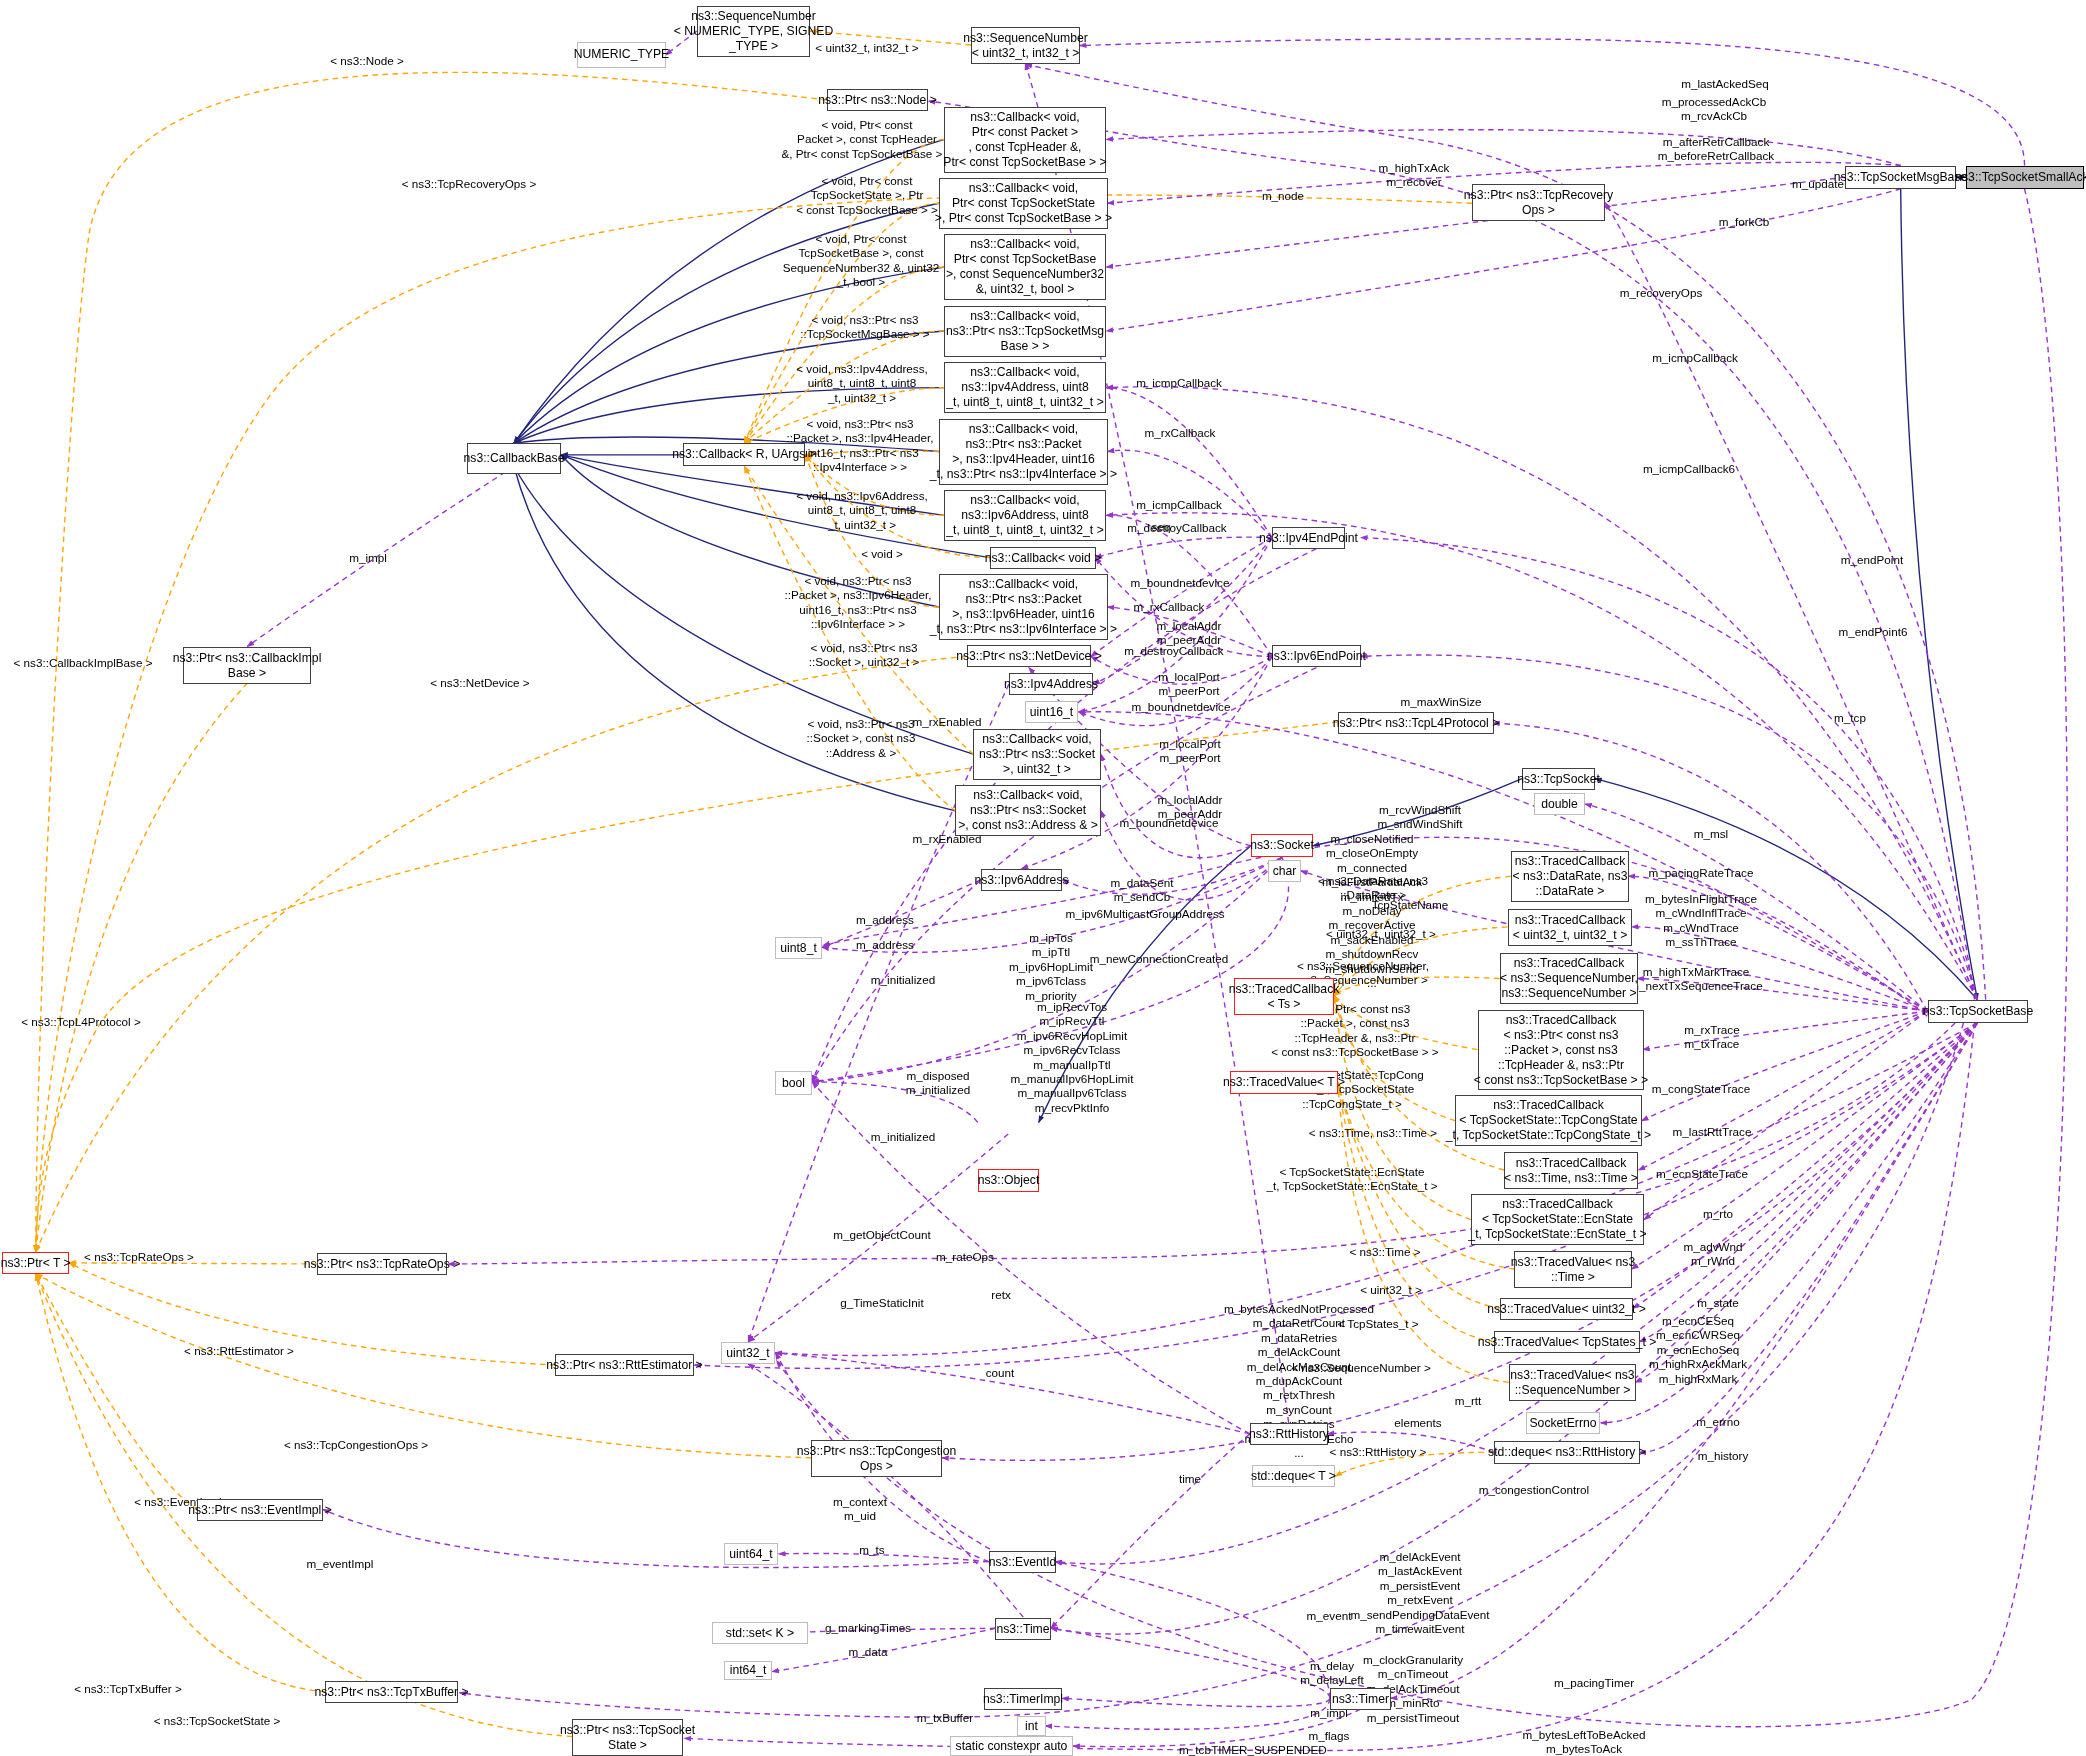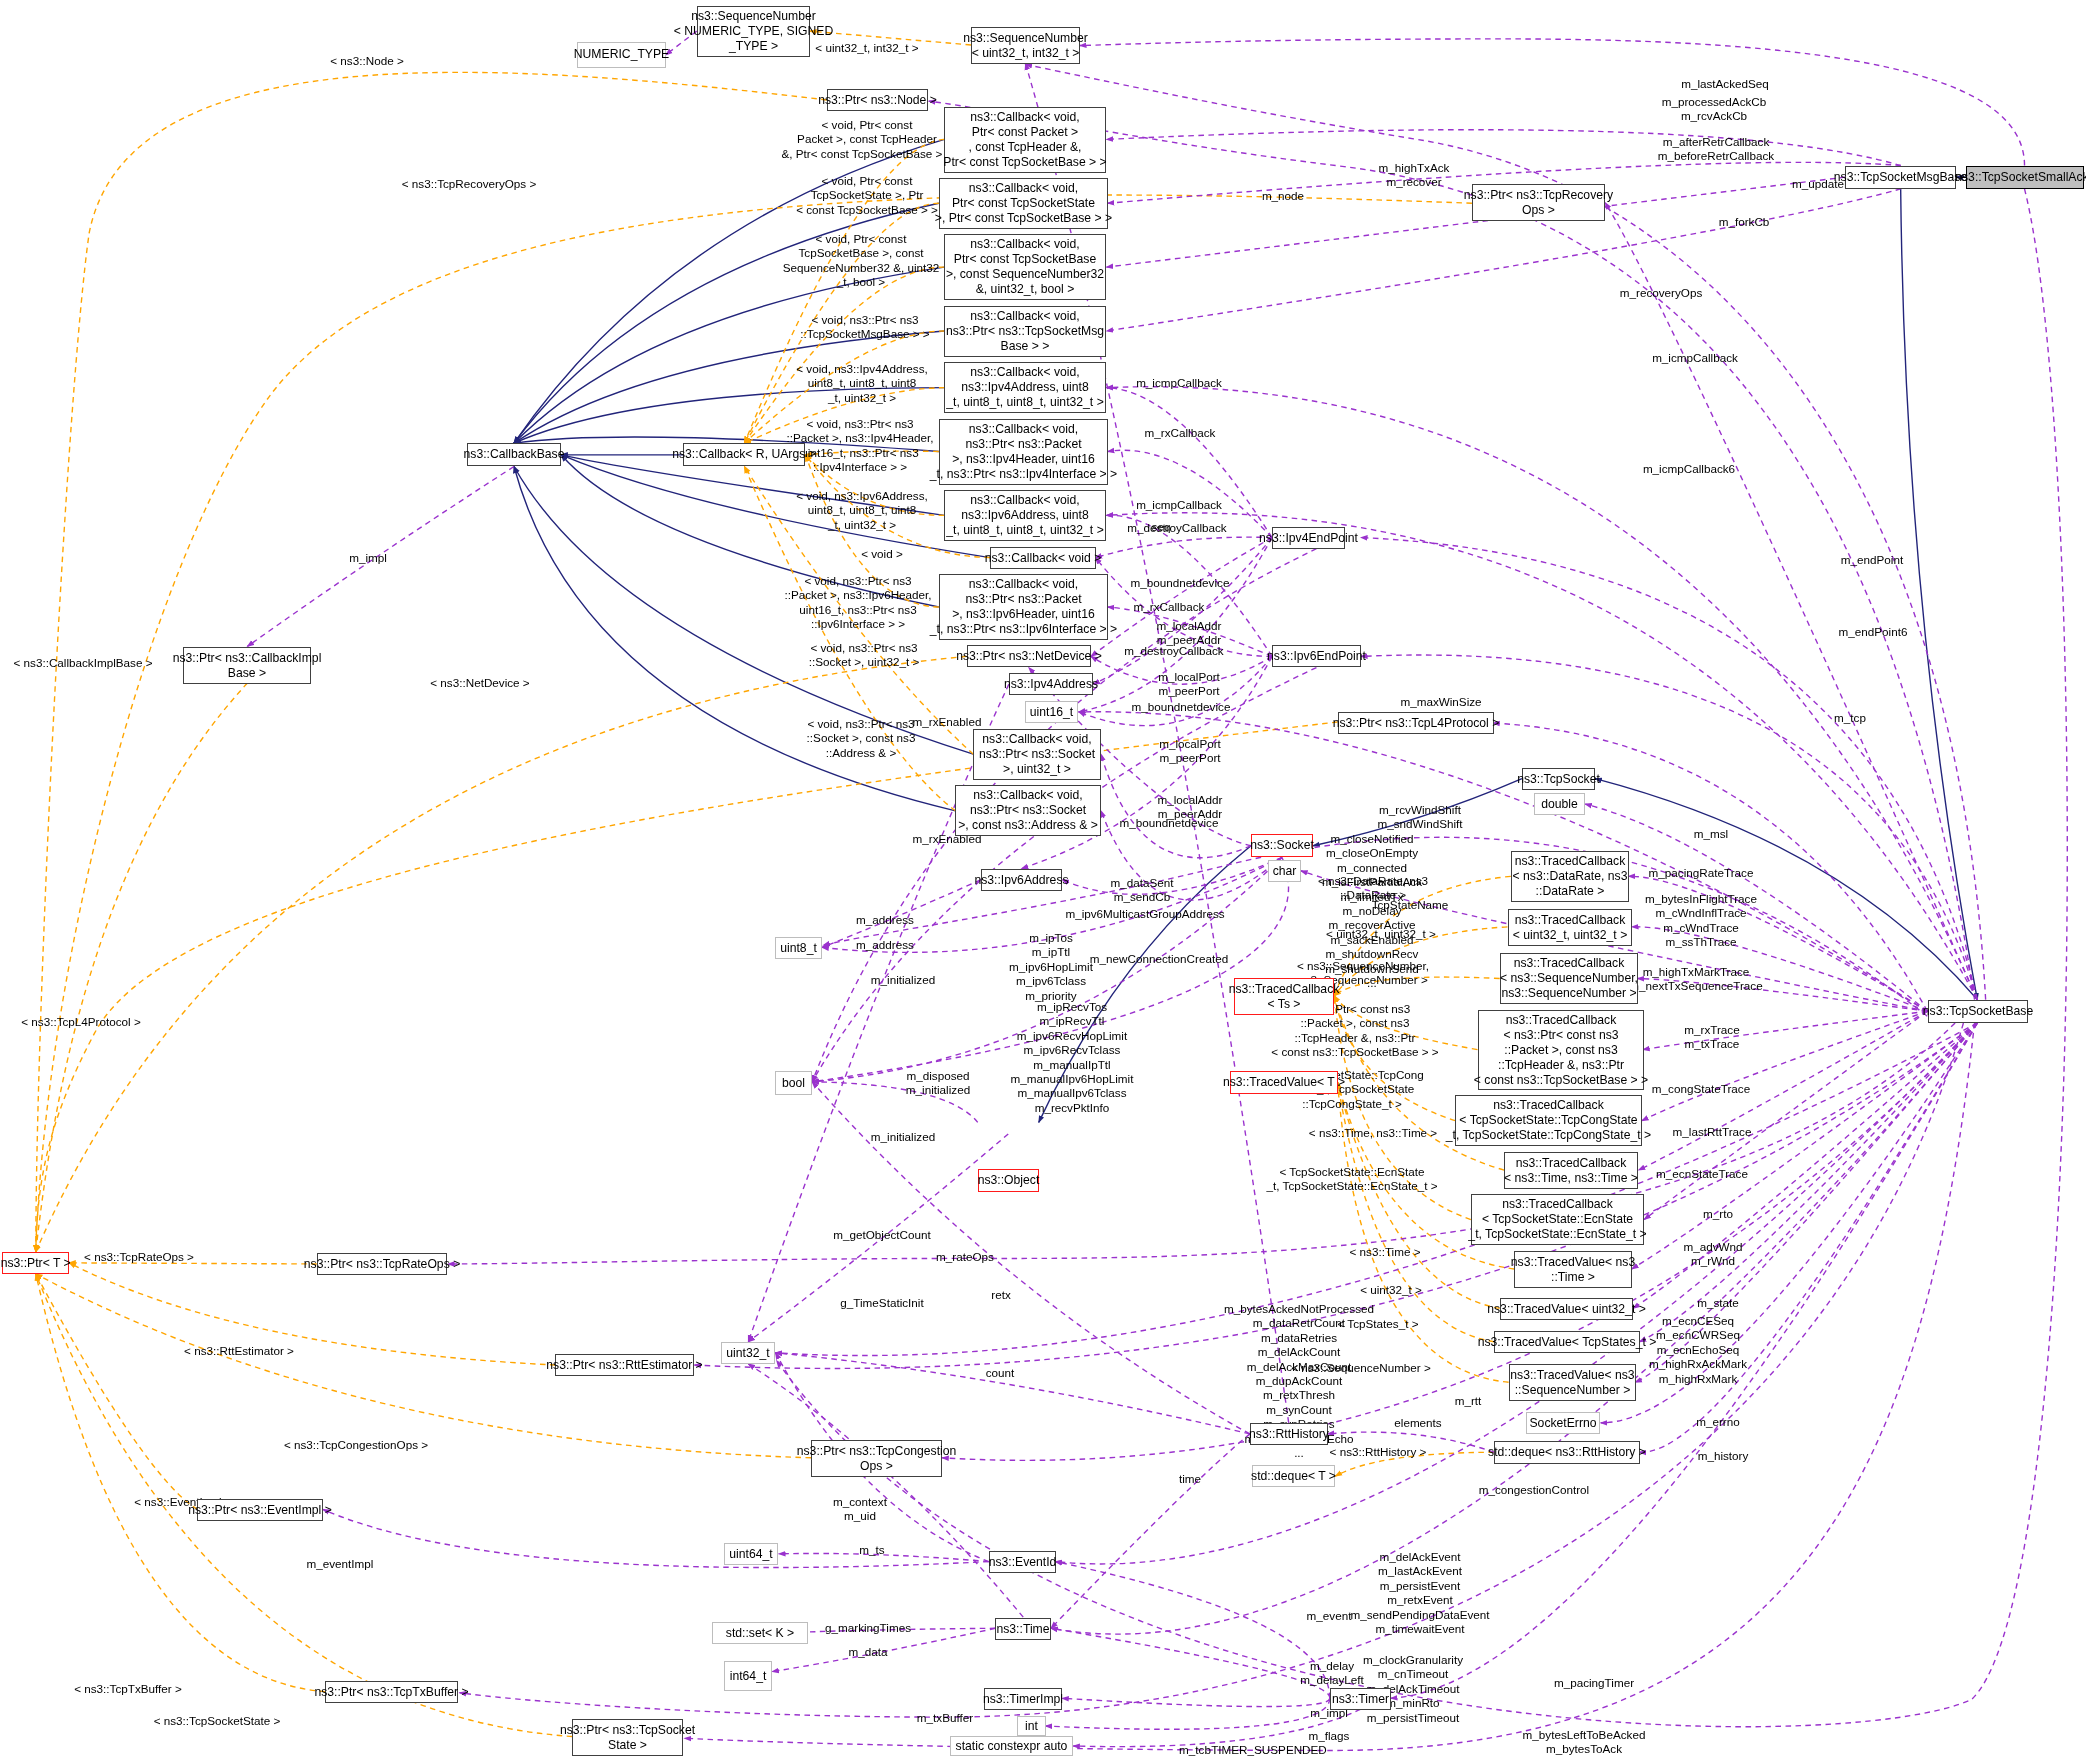--- a/index.html
+++ b/index.html
@@ -248,21 +248,21 @@
         <div>&gt;, uint32_t &gt;</div>
       </div>
       <div class="node class" style="left: 955px; top: 785px; width: 146px; height: 51px;">
         <div>ns3::Callback&lt; void,</div>
         <div>ns3::Ptr&lt; ns3::Socket</div>
         <div>&gt;, const ns3::Address &amp; &gt;</div>
       </div>
       <div class="node class" style="left: 981px; top: 869px; width: 81px; height: 22px;">
         <div>ns3::Ipv6Address</div>
       </div>
-      <div class="node class" style="left: 467px; top: 443px; width: 94px; height: 23px;">
+      <div class="node class" style="left: 467px; top: 443px; width: 94px; height: 31px;">
         <div>ns3::CallbackBase</div>
       </div>
       <div class="node class" style="left: 683px; top: 443px; width: 122px; height: 23px;">
         <div>ns3::Callback&lt; R, UArgs &gt;</div>
       </div>
       <div class="node class" style="left: 183px; top: 647px; width: 128px; height: 37px;">
         <div>ns3::Ptr&lt; ns3::CallbackImpl</div>
         <div>Base &gt;</div>
       </div>
       <div class="node class" style="left: 1272px; top: 527px; width: 73px; height: 22px;">
@@ -400,21 +400,21 @@
       </div>
       <div class="node class" style="left: 989px; top: 1551px; width: 67px; height: 22px;">
         <div>ns3::EventId</div>
       </div>
       <div class="node plain" style="left: 712px; top: 1622px; width: 96px; height: 22px;">
         <div>std::set&lt; K &gt;</div>
       </div>
       <div class="node class" style="left: 995px; top: 1618px; width: 56px; height: 22px;">
         <div>ns3::Time</div>
       </div>
-      <div class="node plain" style="left: 724px; top: 1661px; width: 48px; height: 30px;">
+      <div class="node plain" style="left: 724px; top: 1661px; width: 48px; height: 19px;">
         <div>int64_t</div>
       </div>
       <div class="node class" style="left: 984px; top: 1688px; width: 78px; height: 22px;">
         <div>ns3::TimerImpl</div>
       </div>
       <div class="node class" style="left: 1330px; top: 1688px; width: 61px; height: 22px;">
         <div>ns3::Timer</div>
       </div>
       <div class="node plain" style="left: 1017px; top: 1716px; width: 29px; height: 20px;">
         <div>int</div>

